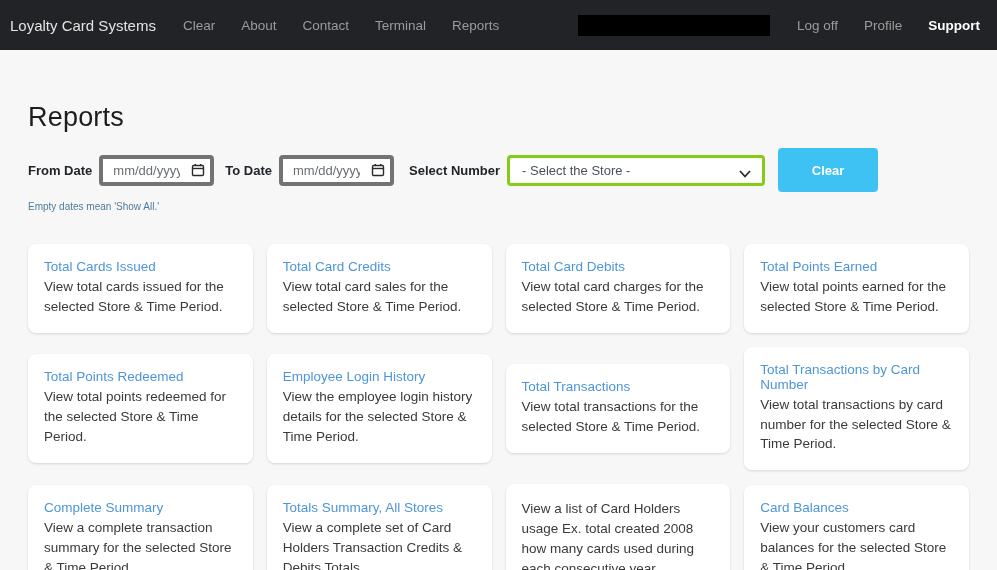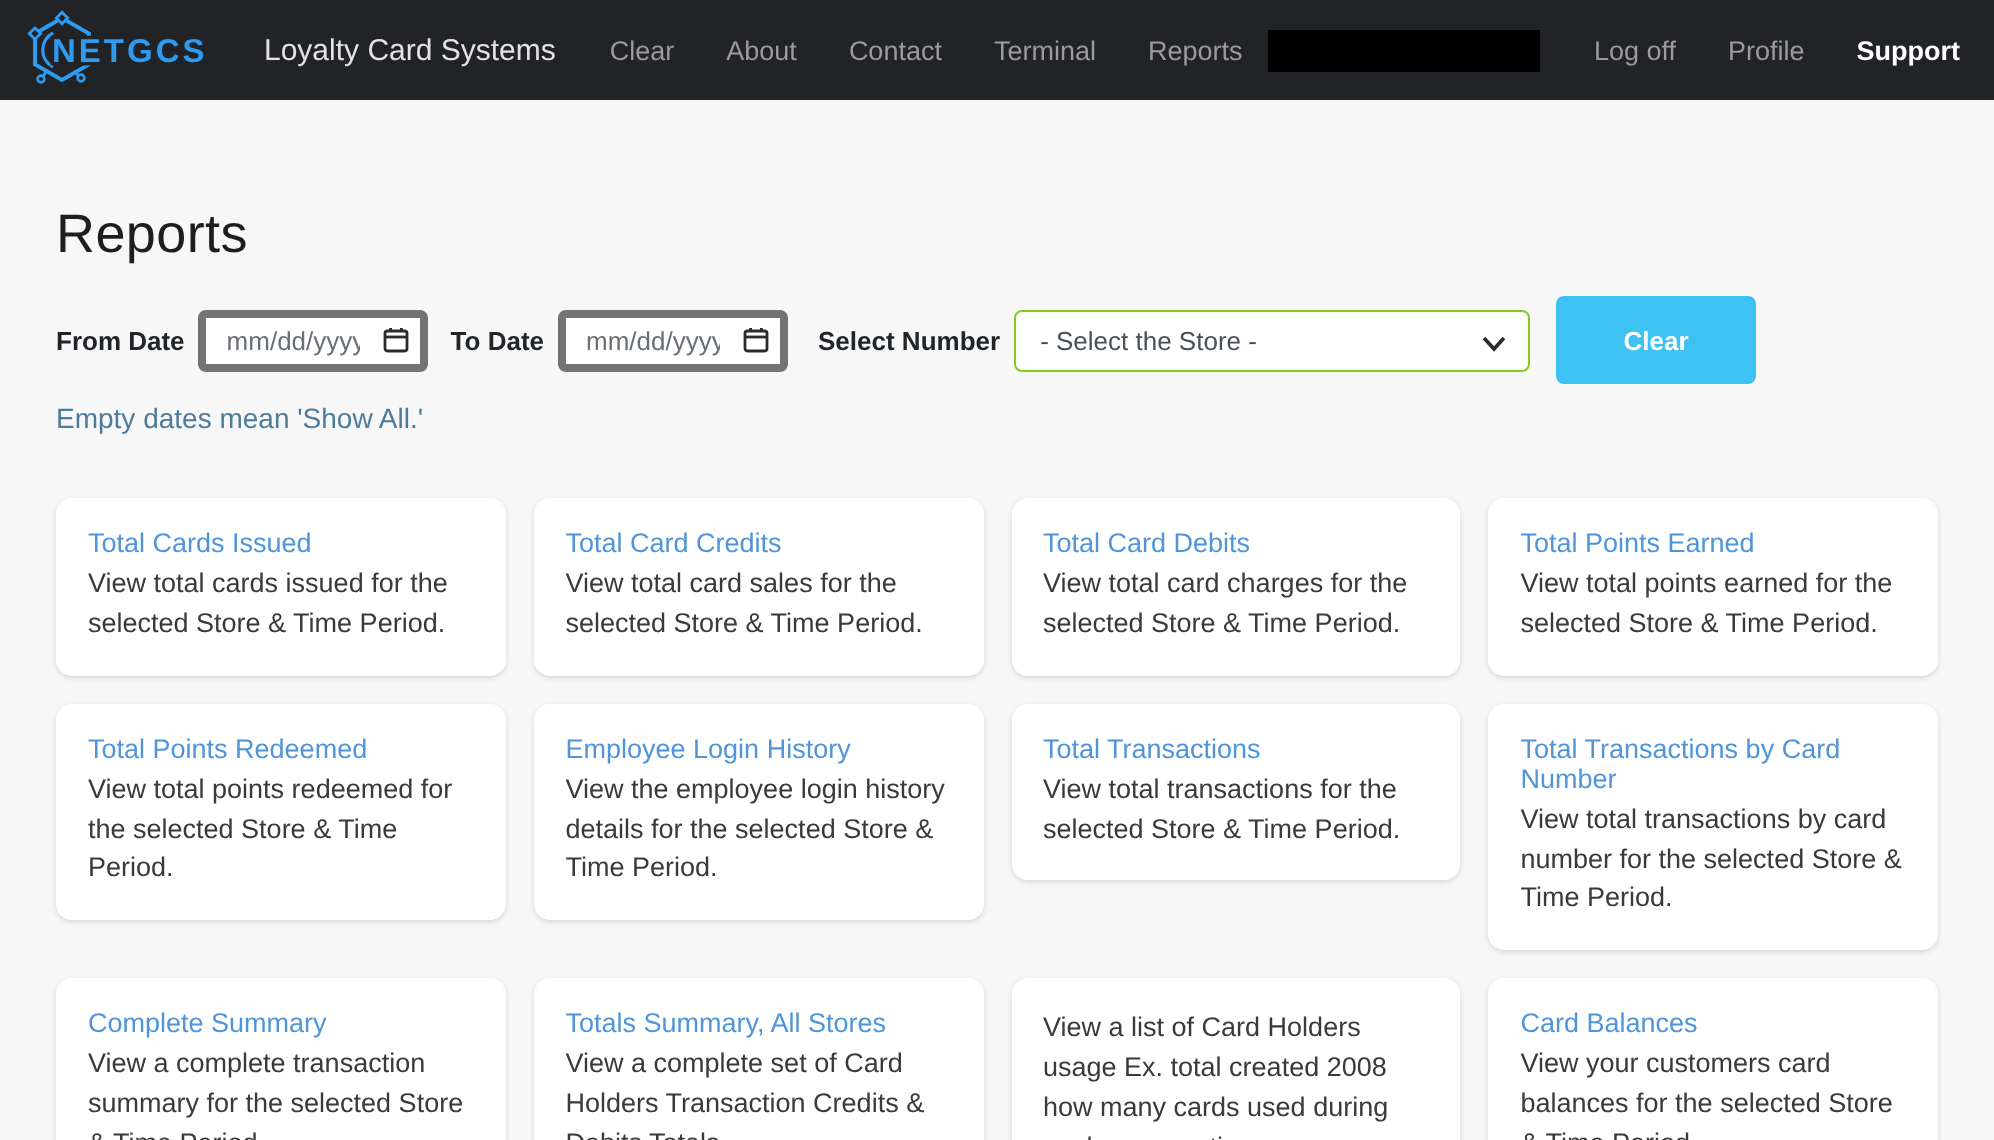--- a/index.html
+++ b/index.html
@@ -84,21 +84,21 @@
     position: absolute;
     right: 9px;
     top: 8px;
     pointer-events: none;
   }
   .store-group { margin-left: 4px; display: flex; align-items: center; }
   .store-select {
     position: relative;
     width: 258px;
     height: 31px;
-    border: 1px solid #84cc16;
+    border: 3px solid #84cc16;
     border-radius: 4px;
     background: #fff;
     display: flex;
     align-items: center;
     padding: 0 30px 0 12px;
     font-size: 13px;
     color: #495057;
     cursor: pointer;
     margin-right: 13px;
   }
@@ -110,29 +110,29 @@
     border-radius: 4px;
     background: #3ec1f3;
     color: #ffffff;
     font-family: "Liberation Sans", sans-serif;
     font-size: 13px;
     font-weight: bold;
     cursor: pointer;
   }
   .hint {
     margin-top: 9px;
-    font-size: 14px;
+    font-size: 10px;
     color: #4d7b9b;
   }
 
   
   .cards { margin-top: 32px; }
   .card-row {
     display: flex;
-    align-items: flex-start;
+    align-items: center;
     gap: 14px;
     margin-bottom: 14px;
   }
   .report-card {
     flex: 1;
     background: #ffffff;
     border-radius: 8px;
     box-shadow: 0 1px 3px rgba(0,0,0,0.09), 0 1px 2px rgba(0,0,0,0.05);
     padding: 15px 16px 16px 16px;
   }
@@ -145,33 +145,20 @@
   .report-desc {
     font-size: 13.5px;
     color: #3a3a3a;
     line-height: 1.47;
   }
 </style>
 </head>
 <body>
 
 <div class="navbar">
-  <div class="logo">
-    <svg width="96" height="40" viewBox="0 0 96 40">
-      <polygon points="21,4 34.5,11.8 34.5,27.2 21,35 7.5,27.2 7.5,11.8" fill="none" stroke="#2e9bf0" stroke-width="2"></polygon>
-      <path d="M 16.5,11.5 A 9.6 9.6 0 0 0 16.5,28.5" fill="none" stroke="#2e9bf0" stroke-width="1.6"></path>
-      <rect x="19" y="2" width="4" height="4" fill="#222326" stroke="#2e9bf0" stroke-width="1.4" transform="rotate(45 21 4)"></rect>
-      <rect x="5.5" y="9.8" width="4" height="4" fill="#222326" stroke="#2e9bf0" stroke-width="1.4" transform="rotate(45 7.5 11.8)"></rect>
-      <line x1="14" y1="30" x2="11" y2="33.5" stroke="#2e9bf0" stroke-width="1.4"></line>
-      <circle cx="10.5" cy="34.5" r="1.7" fill="none" stroke="#2e9bf0" stroke-width="1.3"></circle>
-      <line x1="27" y1="30.5" x2="29.5" y2="33" stroke="#2e9bf0" stroke-width="1.4"></line>
-      <circle cx="30.5" cy="34" r="1.7" fill="none" stroke="#2e9bf0" stroke-width="1.3"></circle>
-      <text x="16" y="26" font-family="Liberation Sans, sans-serif" font-size="16.5" font-weight="bold" letter-spacing="1.5" fill="#2e9bf0" stroke="#222326" stroke-width="3.5" paint-order="stroke">NETGCS</text>
-    </svg>
-  </div>
 
   <span class="brand">Loyalty Card Systems</span>
 
   <span class="nav-link">Clear</span>
   <span class="nav-link">About</span>
   <span class="nav-link">Contact</span>
   <span class="nav-link">Terminal</span>
   <span class="nav-link">Reports</span>
 
   <div class="nav-spacer"></div>

